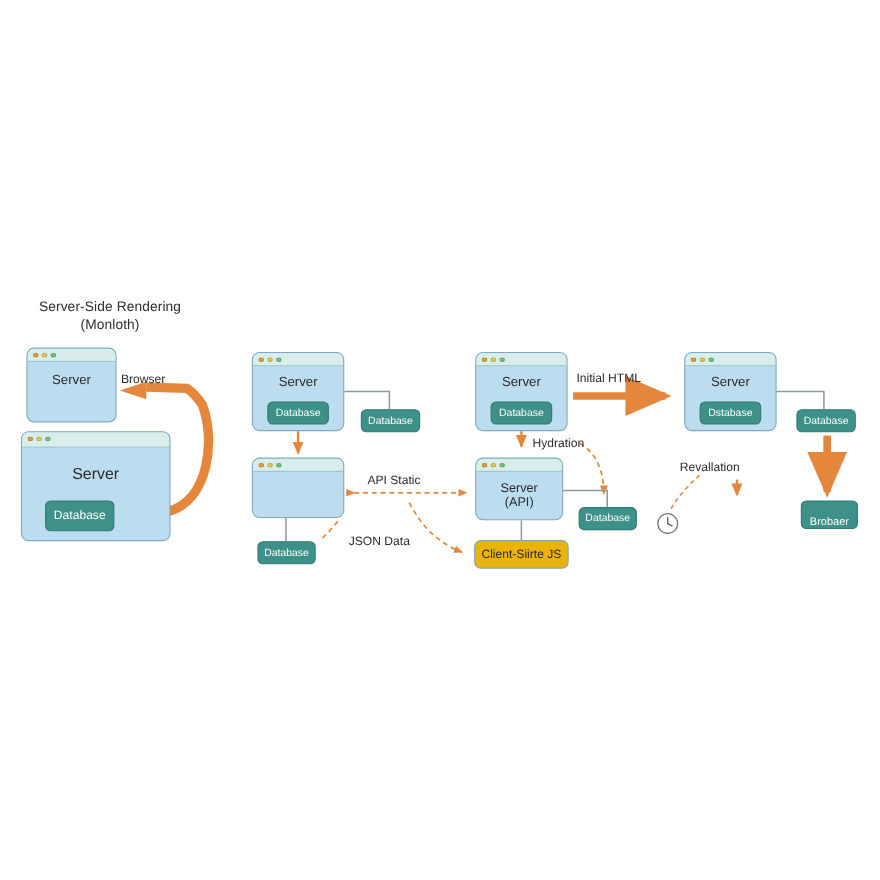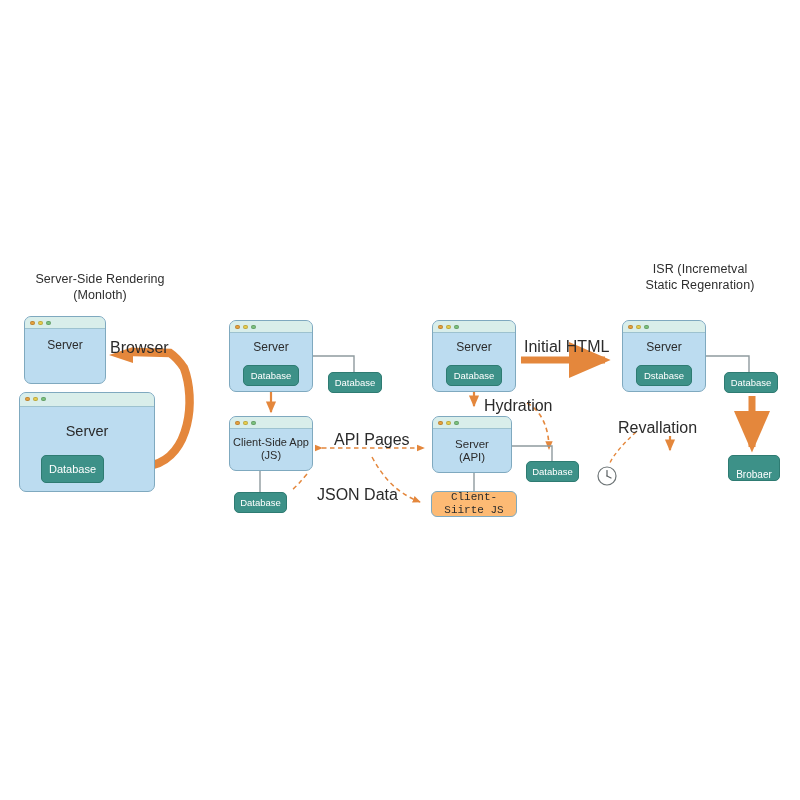--- a/index.html
+++ b/index.html
@@ -55,24 +55,24 @@
   .win-label{
     position:absolute;left:0;right:0;text-align:center;
     color:#2b2b2b;line-height:1.15;
   }
 
   
   .plainbox{
     position:absolute;
     border:1.3px solid #7fa9bf;
     border-radius:6px;
-    background:#fdba74;
-    box-sizing:border-box;
-    display:flex;align-items:center;
-    text-align:center;color:#2b2b2b;line-height:1.15;font-family:Liberation Mono, monospace;
+    background:#eab308;
+    box-sizing:border-box;
+    display:flex;align-items:center;justify-content:center;
+    text-align:center;color:#2b2b2b;line-height:1.15;
   }
 
   
   .dbbox{
     position:absolute;
     background:#3d9188;
     border:1.1px solid #2e7b72;
     border-radius:5px;
     box-sizing:border-box;
     display:flex;align-items:center;justify-content:center;
@@ -87,21 +87,21 @@
     border:1.3px solid #e19356;
     border-radius:7px;
     box-sizing:border-box;
     display:flex;align-items:center;justify-content:center;
     color:#2b2b2b;text-align:center;line-height:1.2;
   }
 
   
   .flabel{
     position:absolute;
-    font-size:16px;
+    font-size:11px;
     color:#2b2b2b;
     white-space:nowrap;
   }
   svg.ov{position:absolute;left:0;top:0;width:800px;height:800px;pointer-events:none;}
 </style>
 </head>
 <body>
 
 <div id="canvas">
 
@@ -236,30 +236,26 @@
   <div class="dbbox" style="left:328px;top:372px;width:54px;height:21px;font-size:9.5px;">
     <span>Database</span>
   </div>
 
   <div class="winbox" style="left:229px;top:416px;width:84px;height:55px;">
     <div class="winbar">
       <span class="dot d1"></span>
       <span class="dot d2"></span>
       <span class="dot d3"></span>
     </div>
-    <div class="winbody">
-      <div class="win-label" style="top:7px;font-size:11px;white-space:pre-line;">Client-Side App
-(JS)</div>
-    </div>
   </div>
   <div class="dbbox" style="left:234px;top:492px;width:53px;height:21px;font-size:9.5px;">
     <span>Database</span>
   </div>
 
-  <div class="flabel" style="left:334px;top:431px;">API Pages</div>
+  <div class="flabel" style="left:334px;top:431px;">API Static</div>
   <div class="flabel" style="left:317px;top:486px;">JSON Data</div>
 
 
   <div class="winbox" style="left:432px;top:320px;width:84px;height:72px;">
     <div class="winbar">
       <span class="dot d1"></span>
       <span class="dot d2"></span>
       <span class="dot d3"></span>
     </div>
     <div class="winbody">
@@ -286,22 +282,20 @@
   </div>
 
   <div class="dbbox" style="left:526px;top:461px;width:53px;height:21px;font-size:9.5px;">
     <span>Database</span>
   </div>
 
   <div class="plainbox" style="left:431px;top:491px;width:86px;height:26px;font-size:11px;">
     <span>Client-Siirte JS</span>
   </div>
 
-  <div class="panel-title" style="left:600px;top:261px;width:200px;">ISR (Incremetval
-Static Regenration)</div>
 
   <div class="winbox" style="left:622px;top:320px;width:84px;height:72px;">
     <div class="winbar">
       <span class="dot d1"></span>
       <span class="dot d2"></span>
       <span class="dot d3"></span>
     </div>
     <div class="winbody">
       <div class="win-label" style="top:8px;font-size:12px;">Server</div>
     </div>

